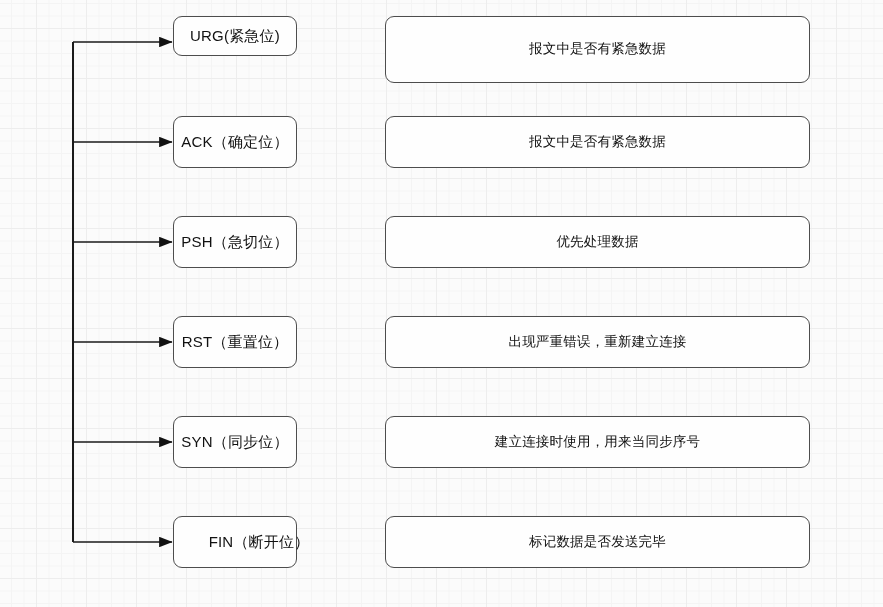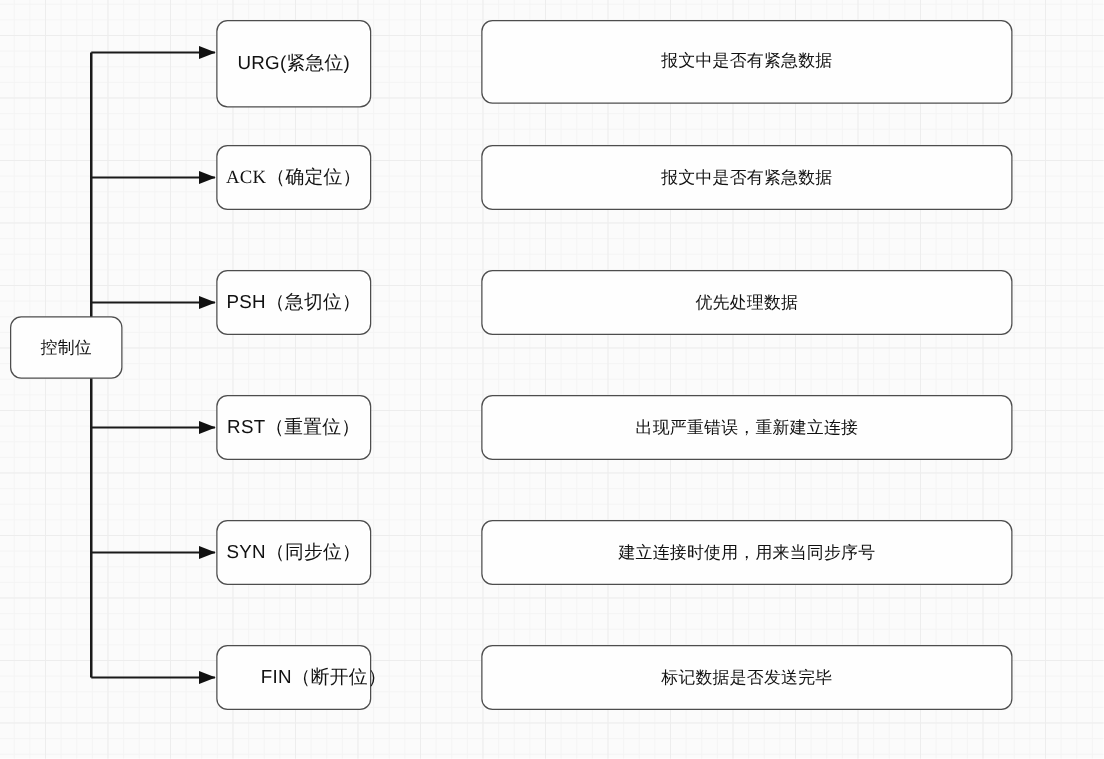--- a/index.html
+++ b/index.html
@@ -78,29 +78,26 @@
         <line x1="73" y1="42" x2="73" y2="542" stroke="#1a1a1a" stroke-width="2"></line>
         <line x1="73" y1="42" x2="172" y2="42" stroke="#1a1a1a" stroke-width="1.5" marker-end="url(#arrowhead)"></line>
         <line x1="73" y1="142" x2="172" y2="142" stroke="#1a1a1a" stroke-width="1.5" marker-end="url(#arrowhead)"></line>
         <line x1="73" y1="242" x2="172" y2="242" stroke="#1a1a1a" stroke-width="1.5" marker-end="url(#arrowhead)"></line>
         <line x1="73" y1="342" x2="172" y2="342" stroke="#1a1a1a" stroke-width="1.5" marker-end="url(#arrowhead)"></line>
         <line x1="73" y1="442" x2="172" y2="442" stroke="#1a1a1a" stroke-width="1.5" marker-end="url(#arrowhead)"></line>
         <line x1="73" y1="542" x2="172" y2="542" stroke="#1a1a1a" stroke-width="1.5" marker-end="url(#arrowhead)"></line>
       </g>
   </svg>
 
-  <div class="node root" id="root-node" style="left: 8px; top: 253px; width: 90px; height: 50px;">
-    <span>控制位</span>
-  </div>
 
   <div id="flag-nodes">
-      <div class="node flag" style="left: 173px; top: 16px; width: 124px; height: 70px;">
+      <div class="node flag" style="left: 173px; top: 16px; width: 124px; height: 40px;">
         <span>URG(紧急位)</span>
       </div>
-      <div class="node flag" style="left: 173px; top: 116px; width: 124px; height: 52px; font-family: Liberation Serif, serif;">
+      <div class="node flag" style="left: 173px; top: 116px; width: 124px; height: 52px;">
         <span>ACK（确定位）</span>
       </div>
       <div class="node flag" style="left: 173px; top: 216px; width: 124px; height: 52px; text-align: right;">
         <span>PSH（急切位）</span>
       </div>
       <div class="node flag" style="left: 173px; top: 316px; width: 124px; height: 52px;">
         <span>RST（重置位）</span>
       </div>
       <div class="node flag" style="left: 173px; top: 416px; width: 124px; height: 52px;">
         <span>SYN（同步位）</span>

